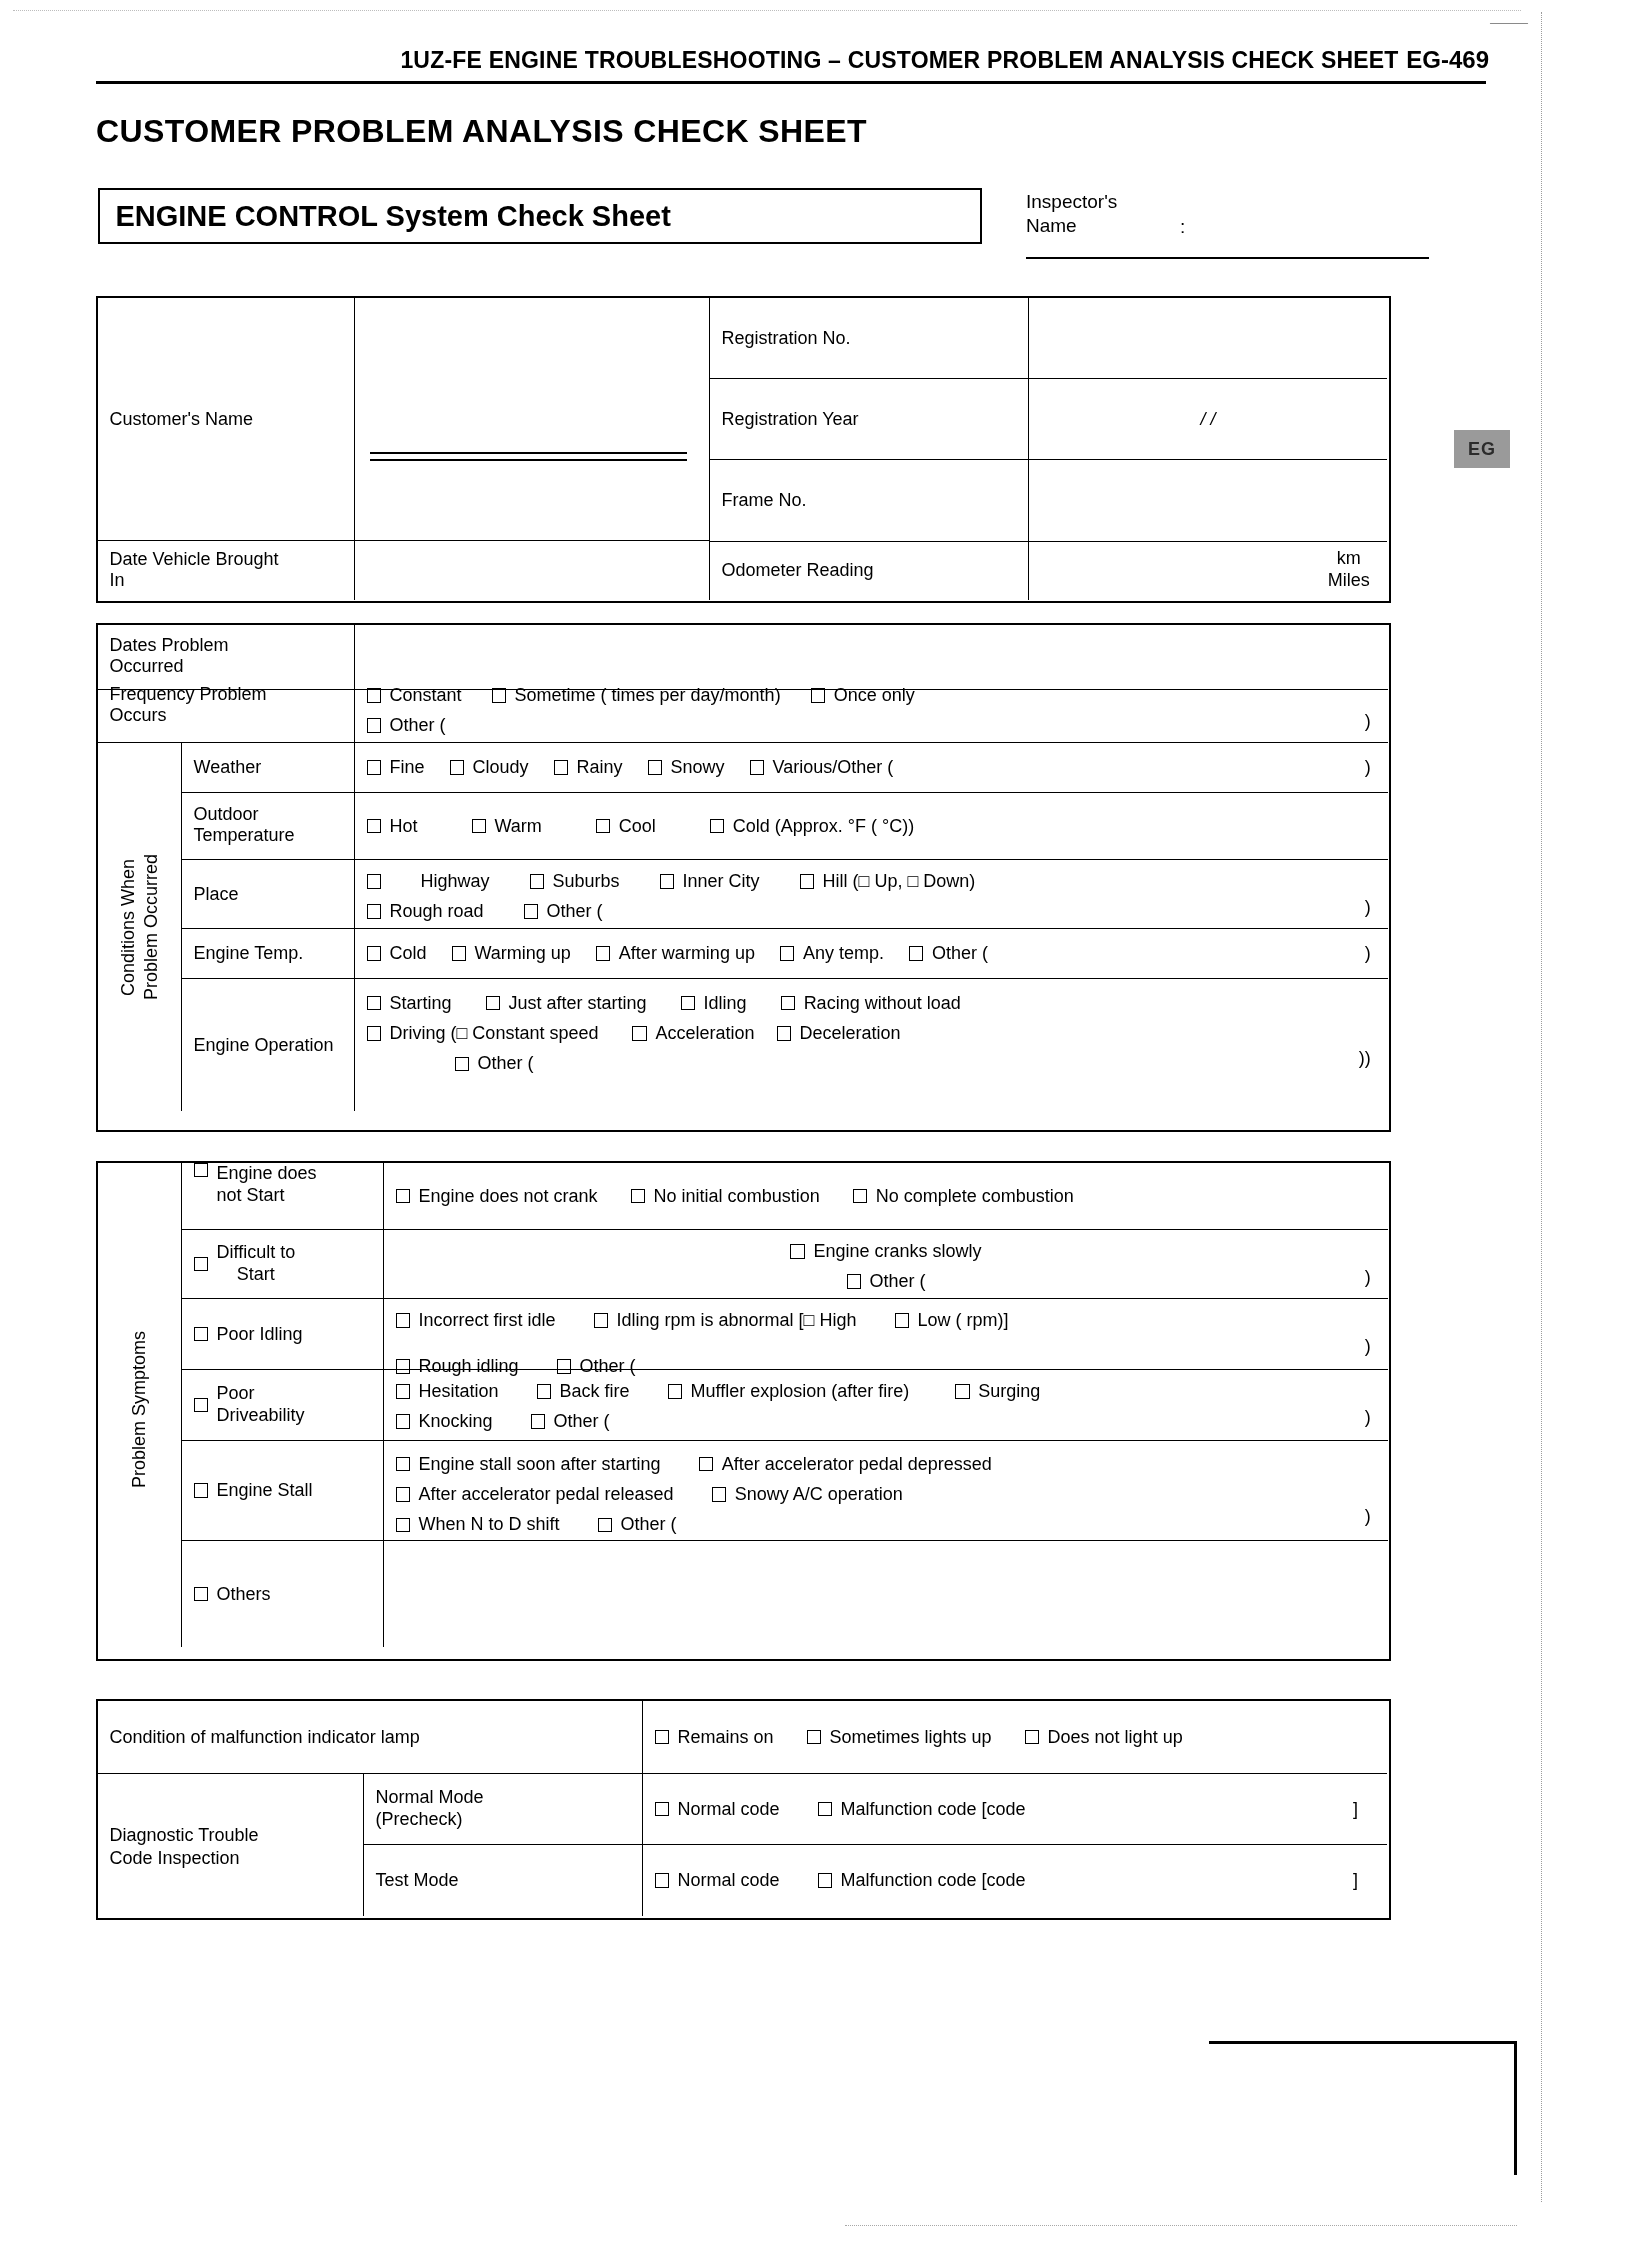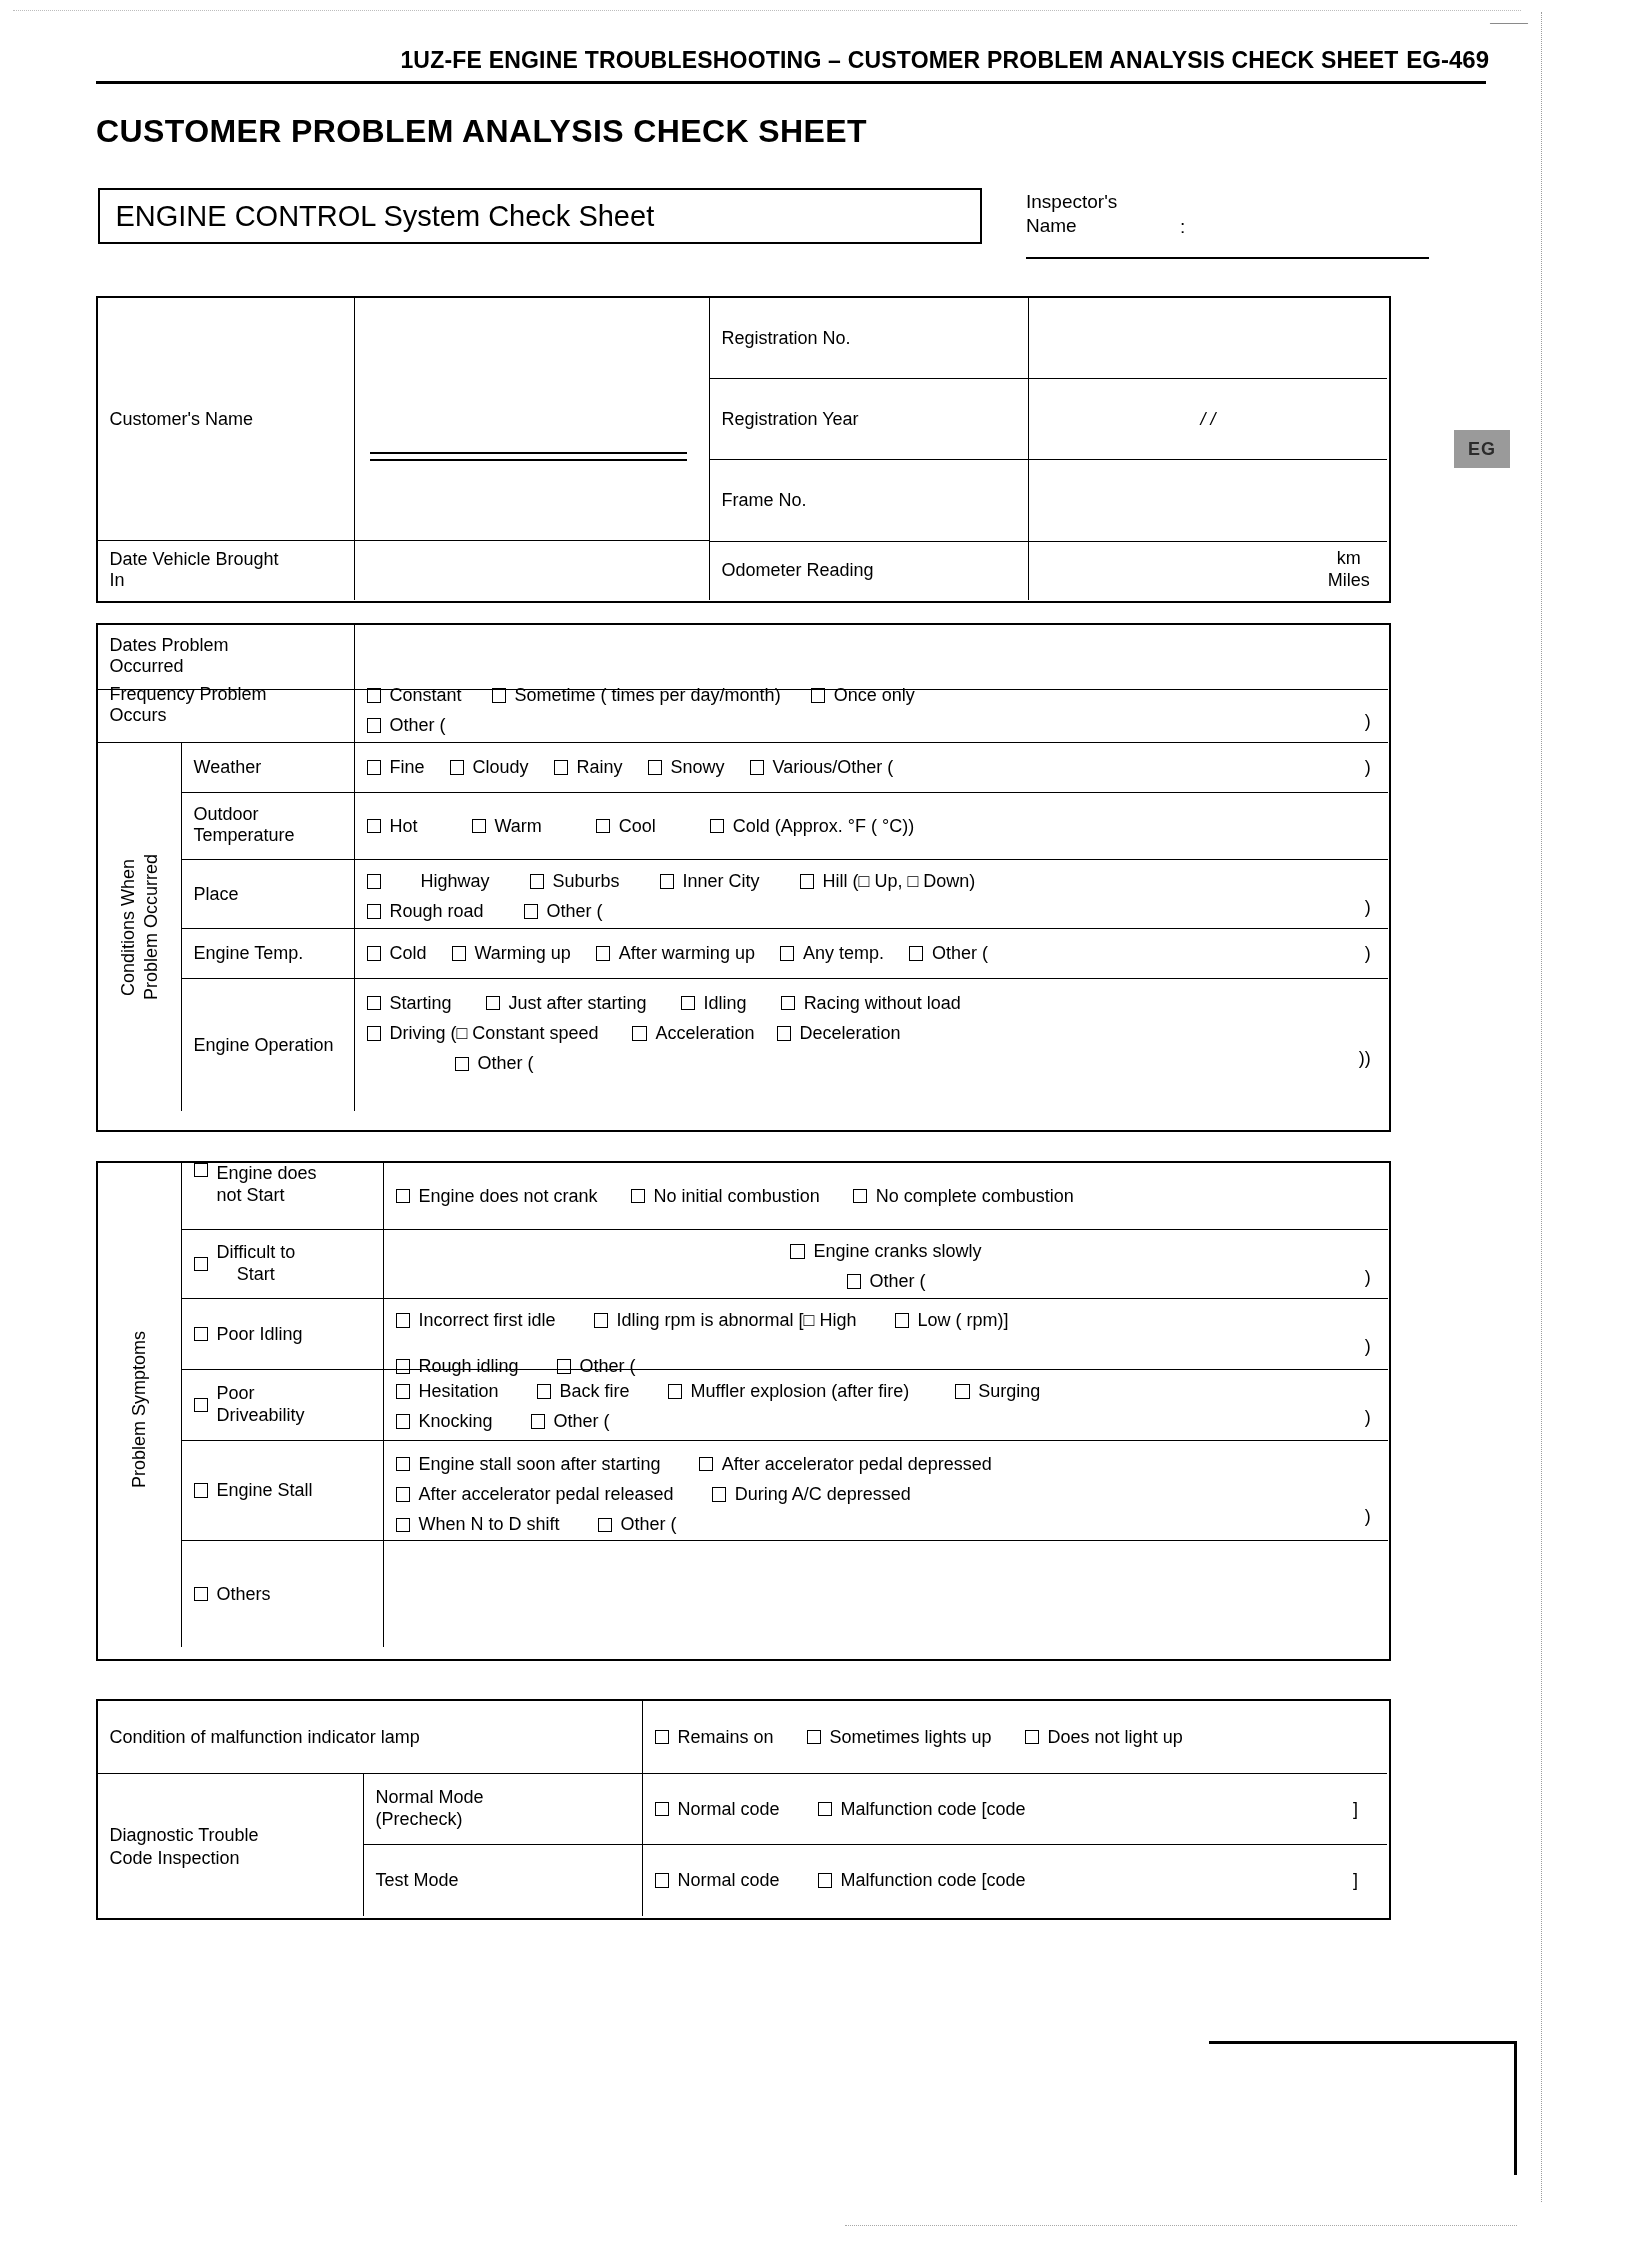--- a/index.html
+++ b/index.html
@@ -70,21 +70,21 @@
     width: 884px;
     height: 56px;
     border: 2.9px solid #000;
     display: flex;
     align-items: center;
     padding-left: 15.4px;
     box-sizing: border-box;
   }
   .subtitle-box span {
     font-size: 29px;
-    font-weight: normal;
+    font-weight: bold;
   }
   .inspector {
     position: absolute;
     left: 1026px;
     top: 190px;
     font-size: 19px;
     line-height: 1.25;
   }
   .inspector .colon {
     position: absolute;
@@ -658,21 +658,21 @@
                   <span>After  accelerator pedal depressed</span>
                 </span>
             </div>
             <div style="line-height:1.6;">
               <span class="opt" style="margin-right:33px;">
                   <i class="cb"></i>
                   <span>After accelerator pedal released</span>
                 </span>
               <span class="opt">
                   <i class="cb"></i>
-                  <span>During A/C depressed</span>
+                  <span>Snowy A/C operation</span>
                 </span>
             </div>
             <div style="line-height:1.6;">
               <span class="opt" style="margin-right:33px;">
                   <i class="cb"></i>
                   <span>When N to D shift</span>
                 </span>
               <span class="opt">
                   <i class="cb"></i>
                   <span>Other (</span>

